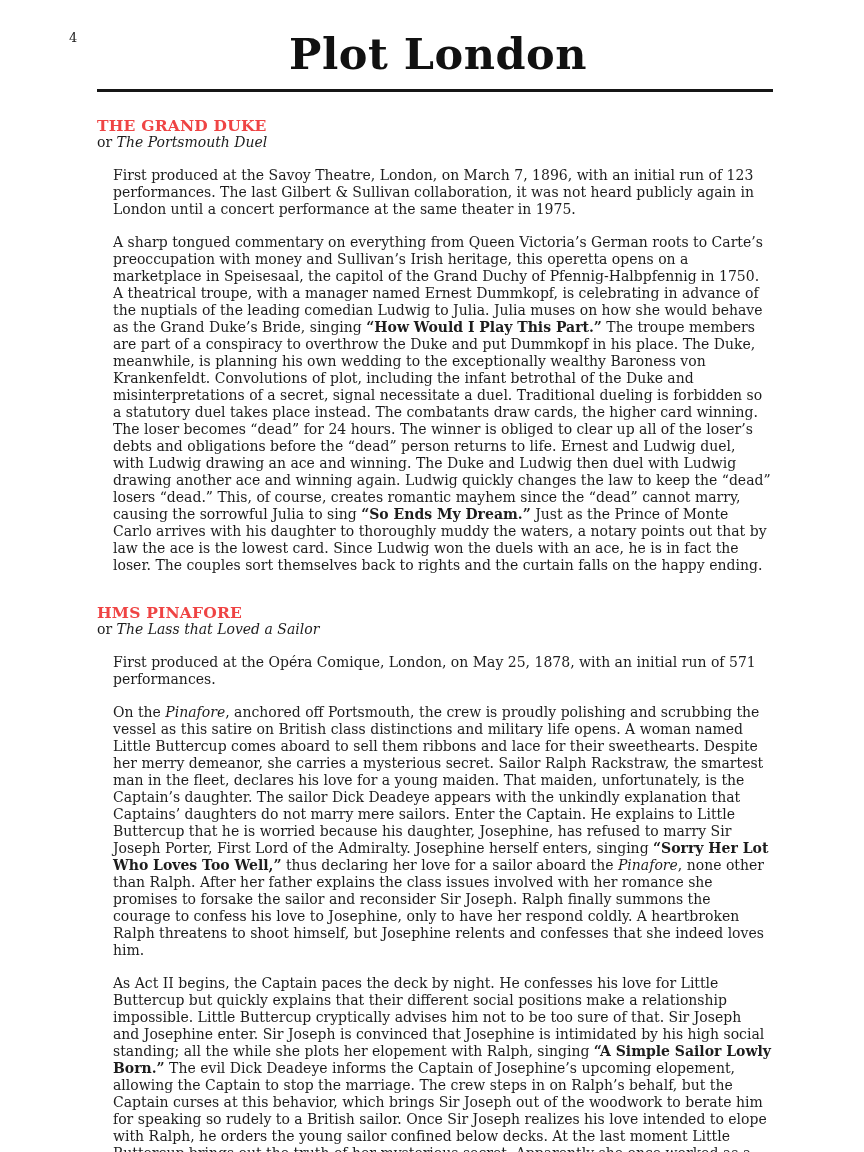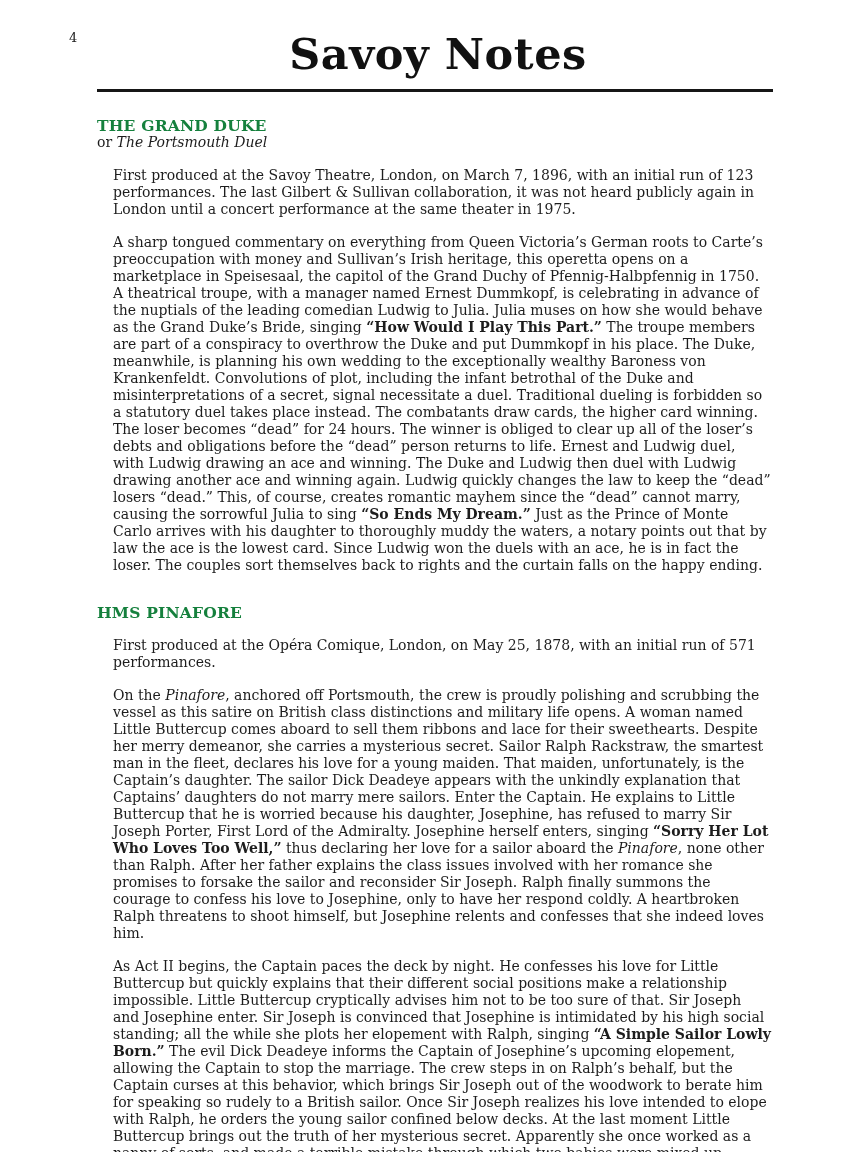--- a/index.html
+++ b/index.html
@@ -51,46 +51,47 @@
     line-height: 17px;
     text-align: left;
   }
   .section { margin: 0; }
   .section + .section { margin-top: 30px; }
   .sec-heading {
     margin: 0;
     font-size: 15.5px;
     font-weight: 700;
     letter-spacing: 0.2px;
-    color: #15803d;
+    color: #ef4444;
   }
   .sec-subtitle { margin: 0; }
   .para { margin: 16px; }
   .para.gap { margin-top: 16px; }
   .seg-b { font-weight: 700; }
   .seg-i { font-style: italic; }
 </style>
 </head>
 <body>
 
 <div class="sheet">
   <div class="page-number">4</div>
-  <h1 class="title">Savoy Notes</h1>
+  <h1 class="title">Plot London</h1>
   <hr class="title-rule">
 
   <div class="content">
 
     <div class="section">
       <h2 class="sec-heading">THE GRAND DUKE</h2>
       <div class="sec-subtitle"><span>or </span><span class="seg-i">The Portsmouth Duel</span></div>
       <p class="para"><span>First produced at the Savoy Theatre, London, on March 7, 1896, with an initial run of 123 performances. The last Gilbert &amp; Sullivan collaboration, it was not heard publicly again in London until a concert performance at the same theater in 1975.</span></p>
       <p class="para gap"><span>A sharp tongued commentary on everything from Queen Victoria’s German roots to Carte’s preoccupation with money and Sullivan’s Irish heritage, this operetta opens on a marketplace in Speisesaal, the capitol of the Grand Duchy of Pfennig-Halbpfennig in 1750. A theatrical troupe, with a manager named Ernest Dummkopf, is celebrating in advance of the nuptials of the leading comedian Ludwig to Julia. Julia muses on how she would behave as the Grand Duke’s Bride, singing </span><span class="seg-b">“How Would I Play This Part.”</span><span> The troupe members are part of a conspiracy to overthrow the Duke and put Dummkopf in his place. The Duke, meanwhile, is planning his own wedding to the exceptionally wealthy Baroness von Krankenfeldt. Convolutions of plot, including the infant betrothal of the Duke and misinterpretations of a secret, signal necessitate a duel. Traditional dueling is forbidden so a statutory duel takes place instead. The combatants draw cards, the higher card winning. The loser becomes “dead” for 24 hours. The winner is obliged to clear up all of the loser’s debts and obligations before the “dead” person returns to life. Ernest and Ludwig duel, with Ludwig drawing an ace and winning. The Duke and Ludwig then duel with Ludwig drawing another ace and winning again. Ludwig quickly changes the law to keep the “dead” losers “dead.” This, of course, creates romantic mayhem since the “dead” cannot marry, causing the sorrowful Julia to sing </span><span class="seg-b">“So Ends My Dream.”</span><span> Just as the Prince of Monte Carlo arrives with his daughter to thoroughly muddy the waters, a notary points out that by law the ace is the lowest card. Since Ludwig won the duels with an ace, he is in fact the loser. The couples sort themselves back to rights and the curtain falls on the happy ending.</span></p>
     </div>
 
     <div class="section">
       <h2 class="sec-heading">HMS PINAFORE</h2>
+      <div class="sec-subtitle"><span>or </span><span class="seg-i">The Lass that Loved a Sailor</span></div>
       <p class="para"><span>First produced at the Opéra Comique, London, on May 25, 1878, with an initial run of 571 performances.</span></p>
       <p class="para gap"><span>On the </span><span class="seg-i">Pinafore</span><span>, anchored off Portsmouth, the crew is proudly polishing and scrubbing the vessel as this satire on British class distinctions and military life opens. A woman named Little Buttercup comes aboard to sell them ribbons and lace for their sweethearts. Despite her merry demeanor, she carries a mysterious secret. Sailor Ralph Rackstraw, the smartest man in the fleet, declares his love for a young maiden. That maiden, unfortunately, is the Captain’s daughter. The sailor Dick Deadeye appears with the unkindly explanation that Captains’ daughters do not marry mere sailors. Enter the Captain. He explains to Little Buttercup that he is worried because his daughter, Josephine, has refused to marry Sir Joseph Porter, First Lord of the Admiralty. Josephine herself enters, singing </span><span class="seg-b">“Sorry Her Lot Who Loves Too Well,”</span><span> thus declaring her love for a sailor aboard the </span><span class="seg-i">Pinafore</span><span>, none other than Ralph. After her father explains the class issues involved with her romance she promises to forsake the sailor and reconsider Sir Joseph. Ralph finally summons the courage to confess his love to Josephine, only to have her respond coldly. A heartbroken Ralph threatens to shoot himself, but Josephine relents and confesses that she indeed loves him.</span></p>
       <p class="para gap"><span>As Act II begins, the Captain paces the deck by night. He confesses his love for Little Buttercup but quickly explains that their different social positions make a relationship impossible. Little Buttercup cryptically advises him not to be too sure of that. Sir Joseph and Josephine enter. Sir Joseph is convinced that Josephine is intimidated by his high social standing; all the while she plots her elopement with Ralph, singing </span><span class="seg-b">“A Simple Sailor Lowly Born.”</span><span> The evil Dick Deadeye informs the Captain of Josephine’s upcoming elopement, allowing the Captain to stop the marriage. The crew steps in on Ralph’s behalf, but the Captain curses at this behavior, which brings Sir Joseph out of the woodwork to berate him for speaking so rudely to a British sailor. Once Sir Joseph realizes his love intended to elope with Ralph, he orders the young sailor confined below decks. At the last moment Little Buttercup brings out the truth of her mysterious secret. Apparently she once worked as a nanny of sorts, and made a terrible mistake through which two babies were mixed up. Those babies were the</span></p>
     </div>
 
   </div>
 </div>
 
 </body></html>

